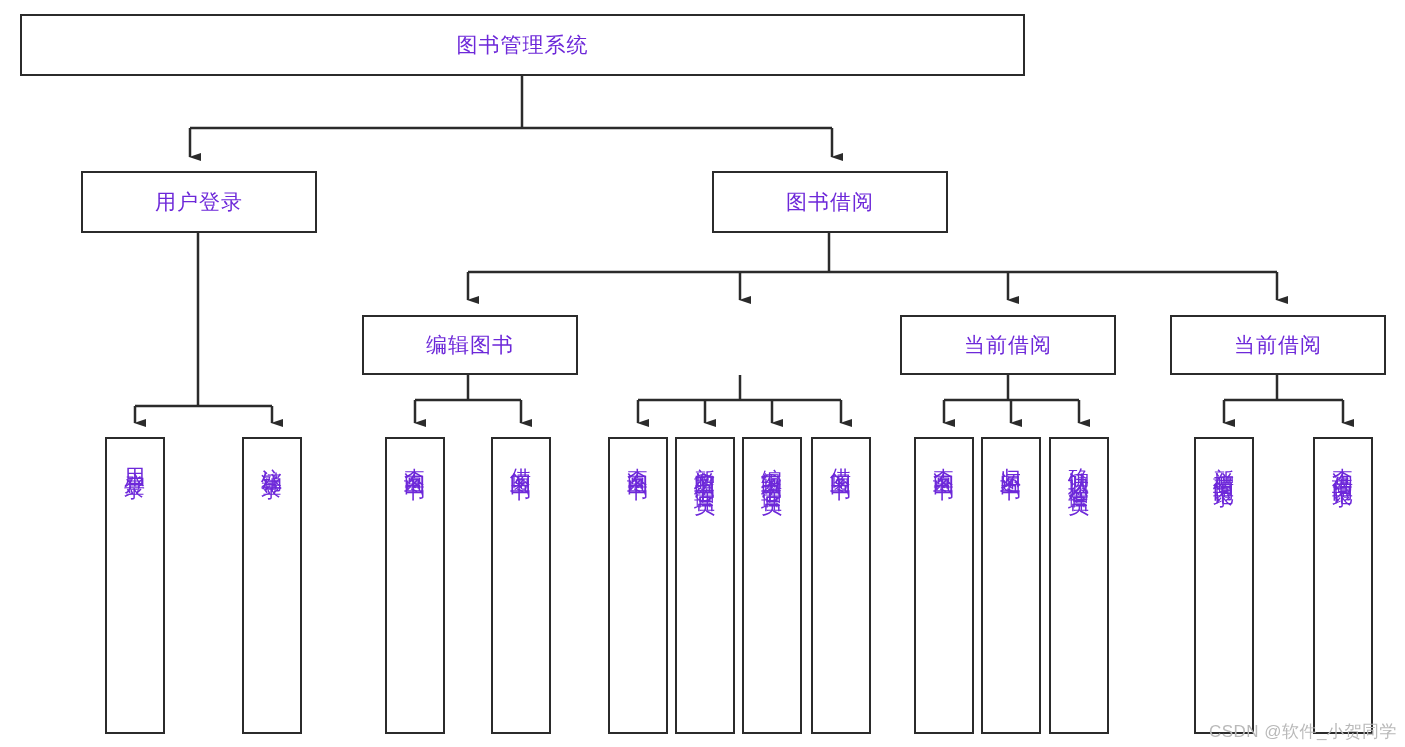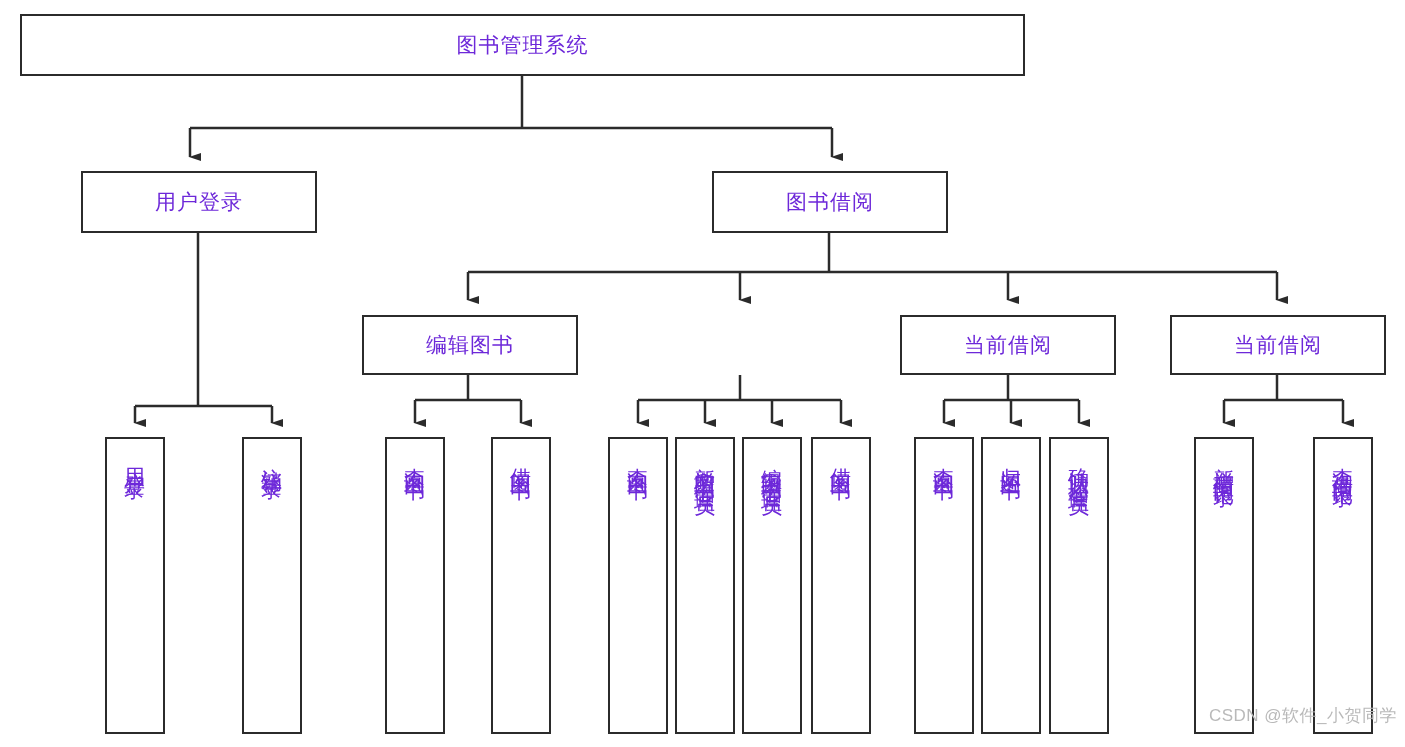--- a/index.html
+++ b/index.html
@@ -56,21 +56,21 @@
   .node.vert .node-label {
     writing-mode: vertical-rl;
     text-orientation: upright;
     font-size: 21px;
     letter-spacing: 4px;
     line-height: 1;
   }
   .watermark {
     position: absolute;
     right: 8px;
-    bottom: 20px;
+    bottom: 4px;
     font-size: 17px;
     color: #b9b9b9;
     letter-spacing: 0.5px;
     white-space: nowrap;
     user-select: none;
   }
 </style>
 </head>
 <body>
 

